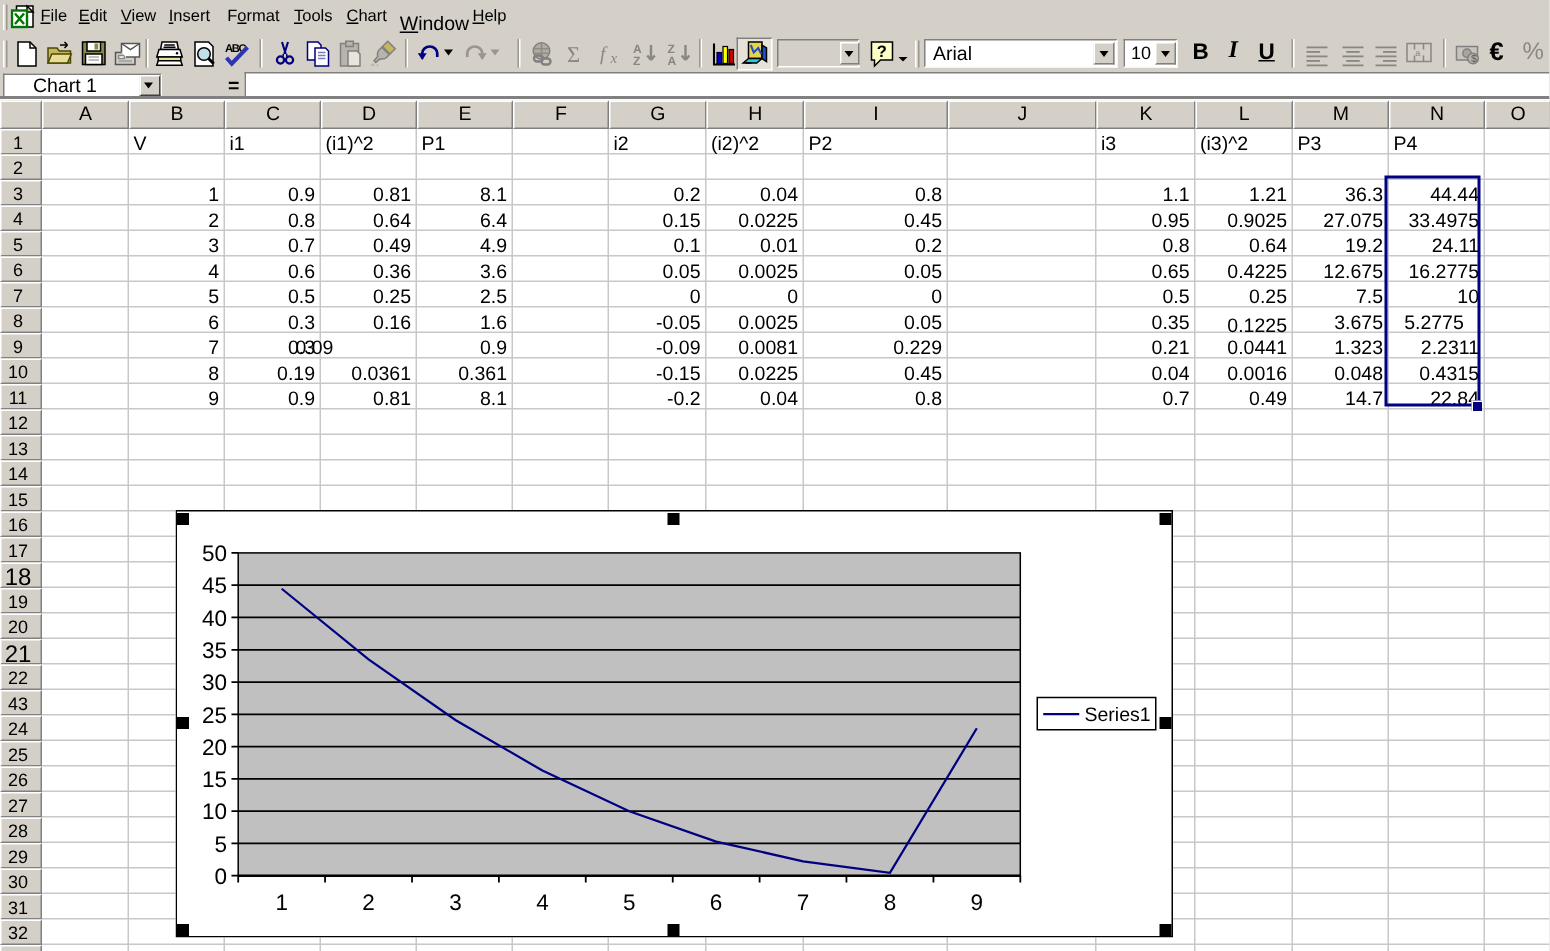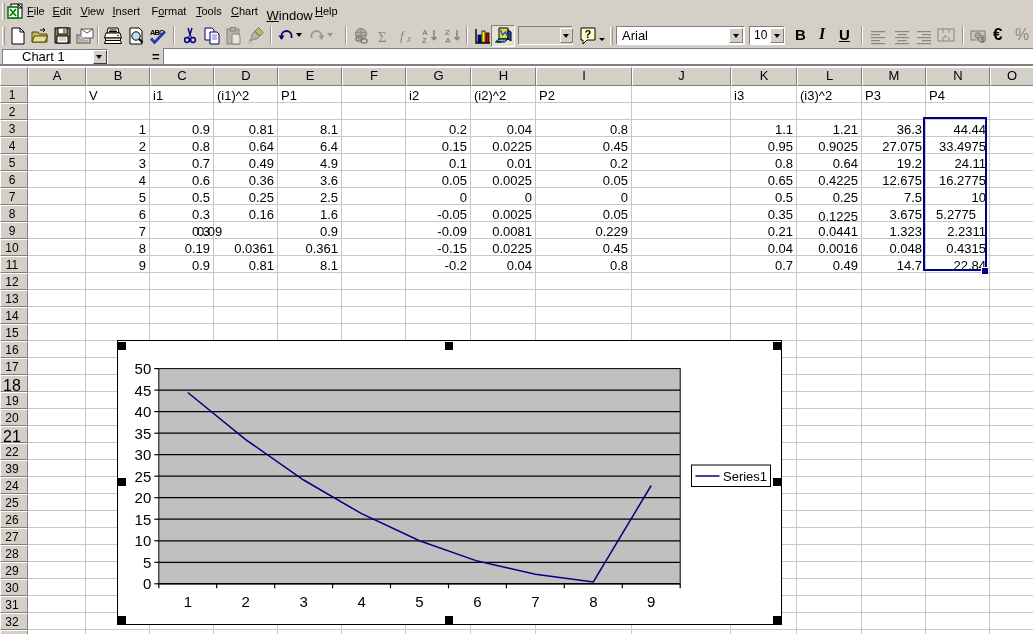--- a/index.html
+++ b/index.html
@@ -284,21 +284,21 @@
 <div class="hdr" style="left:0;top:377px;width:24px;font-size:16px">18</div>
 <div class="ab" style="left:0;top:392px;width:28px;height:17px;background:#d4d0c8;border-right:1px solid #808080;border-bottom:1px solid #808080;border-top:1px solid #fff;border-left:1px solid #fff"></div>
 <div class="hdr" style="left:0;top:394px;width:24px;font-size:12px">19</div>
 <div class="ab" style="left:0;top:409px;width:28px;height:17px;background:#d4d0c8;border-right:1px solid #808080;border-bottom:1px solid #808080;border-top:1px solid #fff;border-left:1px solid #fff"></div>
 <div class="hdr" style="left:0;top:411px;width:24px;font-size:12px">20</div>
 <div class="ab" style="left:0;top:426px;width:28px;height:17px;background:#d4d0c8;border-right:1px solid #808080;border-bottom:1px solid #808080;border-top:1px solid #fff;border-left:1px solid #fff"></div>
 <div class="hdr" style="left:0;top:428px;width:24px;font-size:16px">21</div>
 <div class="ab" style="left:0;top:443px;width:28px;height:17px;background:#d4d0c8;border-right:1px solid #808080;border-bottom:1px solid #808080;border-top:1px solid #fff;border-left:1px solid #fff"></div>
 <div class="hdr" style="left:0;top:445px;width:24px;font-size:12px">22</div>
 <div class="ab" style="left:0;top:460px;width:28px;height:17px;background:#d4d0c8;border-right:1px solid #808080;border-bottom:1px solid #808080;border-top:1px solid #fff;border-left:1px solid #fff"></div>
-<div class="hdr" style="left:0;top:462px;width:24px;font-size:12px">39</div>
+<div class="hdr" style="left:0;top:462px;width:24px;font-size:12px">43</div>
 <div class="ab" style="left:0;top:477px;width:28px;height:17px;background:#d4d0c8;border-right:1px solid #808080;border-bottom:1px solid #808080;border-top:1px solid #fff;border-left:1px solid #fff"></div>
 <div class="hdr" style="left:0;top:479px;width:24px;font-size:12px">24</div>
 <div class="ab" style="left:0;top:494px;width:28px;height:17px;background:#d4d0c8;border-right:1px solid #808080;border-bottom:1px solid #808080;border-top:1px solid #fff;border-left:1px solid #fff"></div>
 <div class="hdr" style="left:0;top:496px;width:24px;font-size:12px">25</div>
 <div class="ab" style="left:0;top:511px;width:28px;height:17px;background:#d4d0c8;border-right:1px solid #808080;border-bottom:1px solid #808080;border-top:1px solid #fff;border-left:1px solid #fff"></div>
 <div class="hdr" style="left:0;top:513px;width:24px;font-size:12px">26</div>
 <div class="ab" style="left:0;top:528px;width:28px;height:17px;background:#d4d0c8;border-right:1px solid #808080;border-bottom:1px solid #808080;border-top:1px solid #fff;border-left:1px solid #fff"></div>
 <div class="hdr" style="left:0;top:530px;width:24px;font-size:12px">27</div>
 <div class="ab" style="left:0;top:545px;width:28px;height:17px;background:#d4d0c8;border-right:1px solid #808080;border-bottom:1px solid #808080;border-top:1px solid #fff;border-left:1px solid #fff"></div>
 <div class="hdr" style="left:0;top:547px;width:24px;font-size:12px">28</div>

